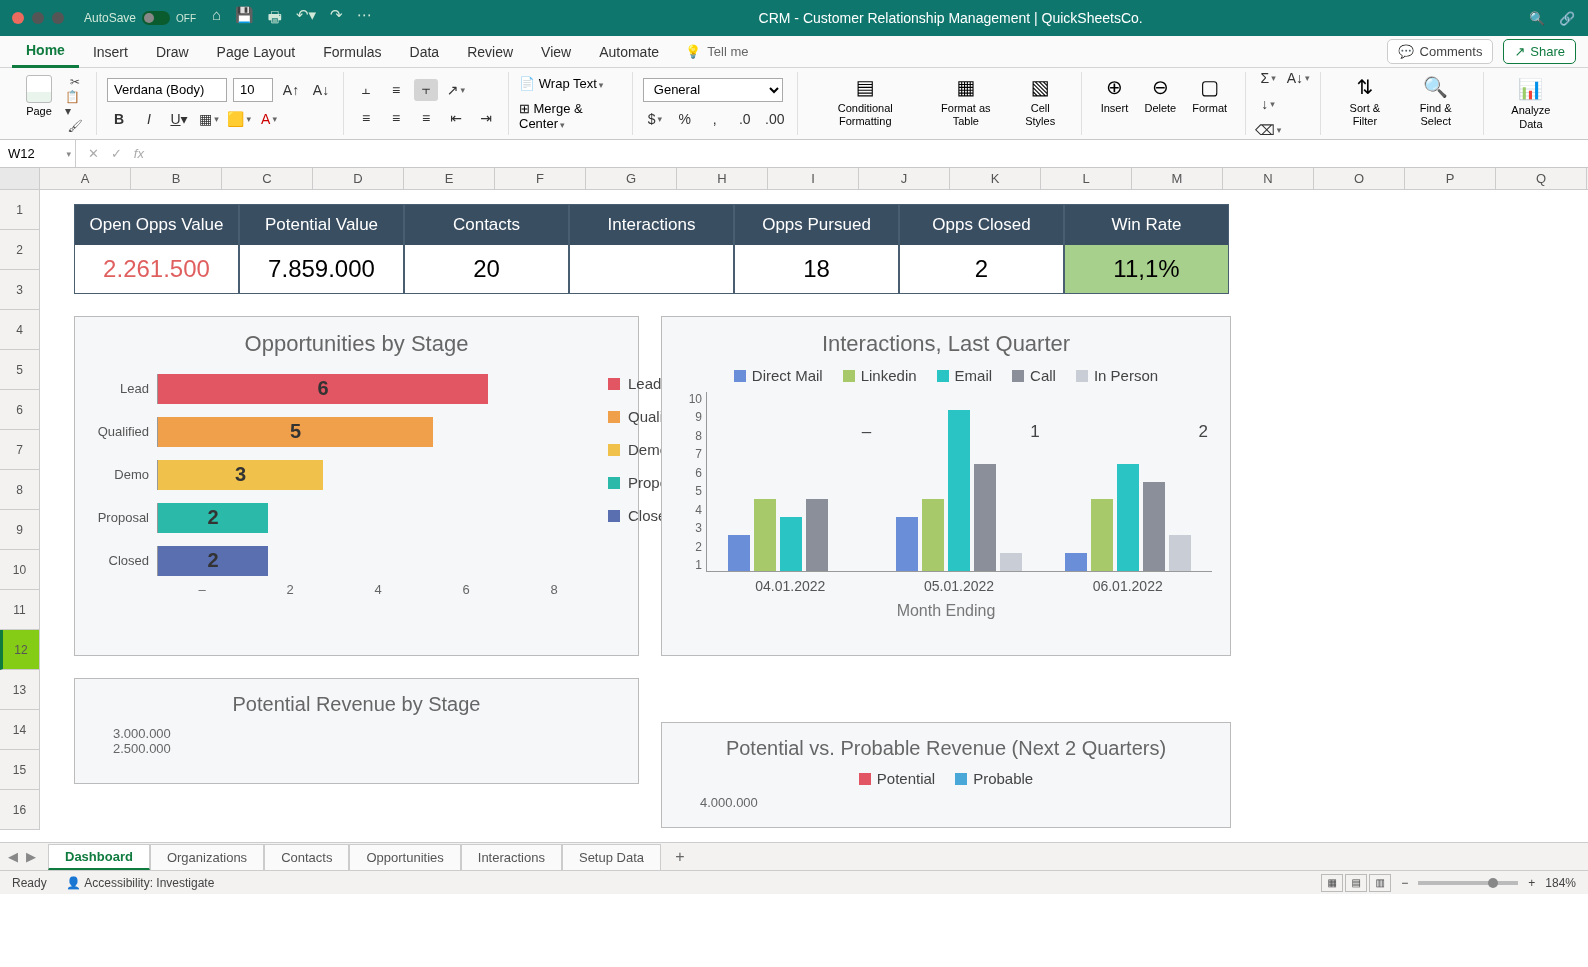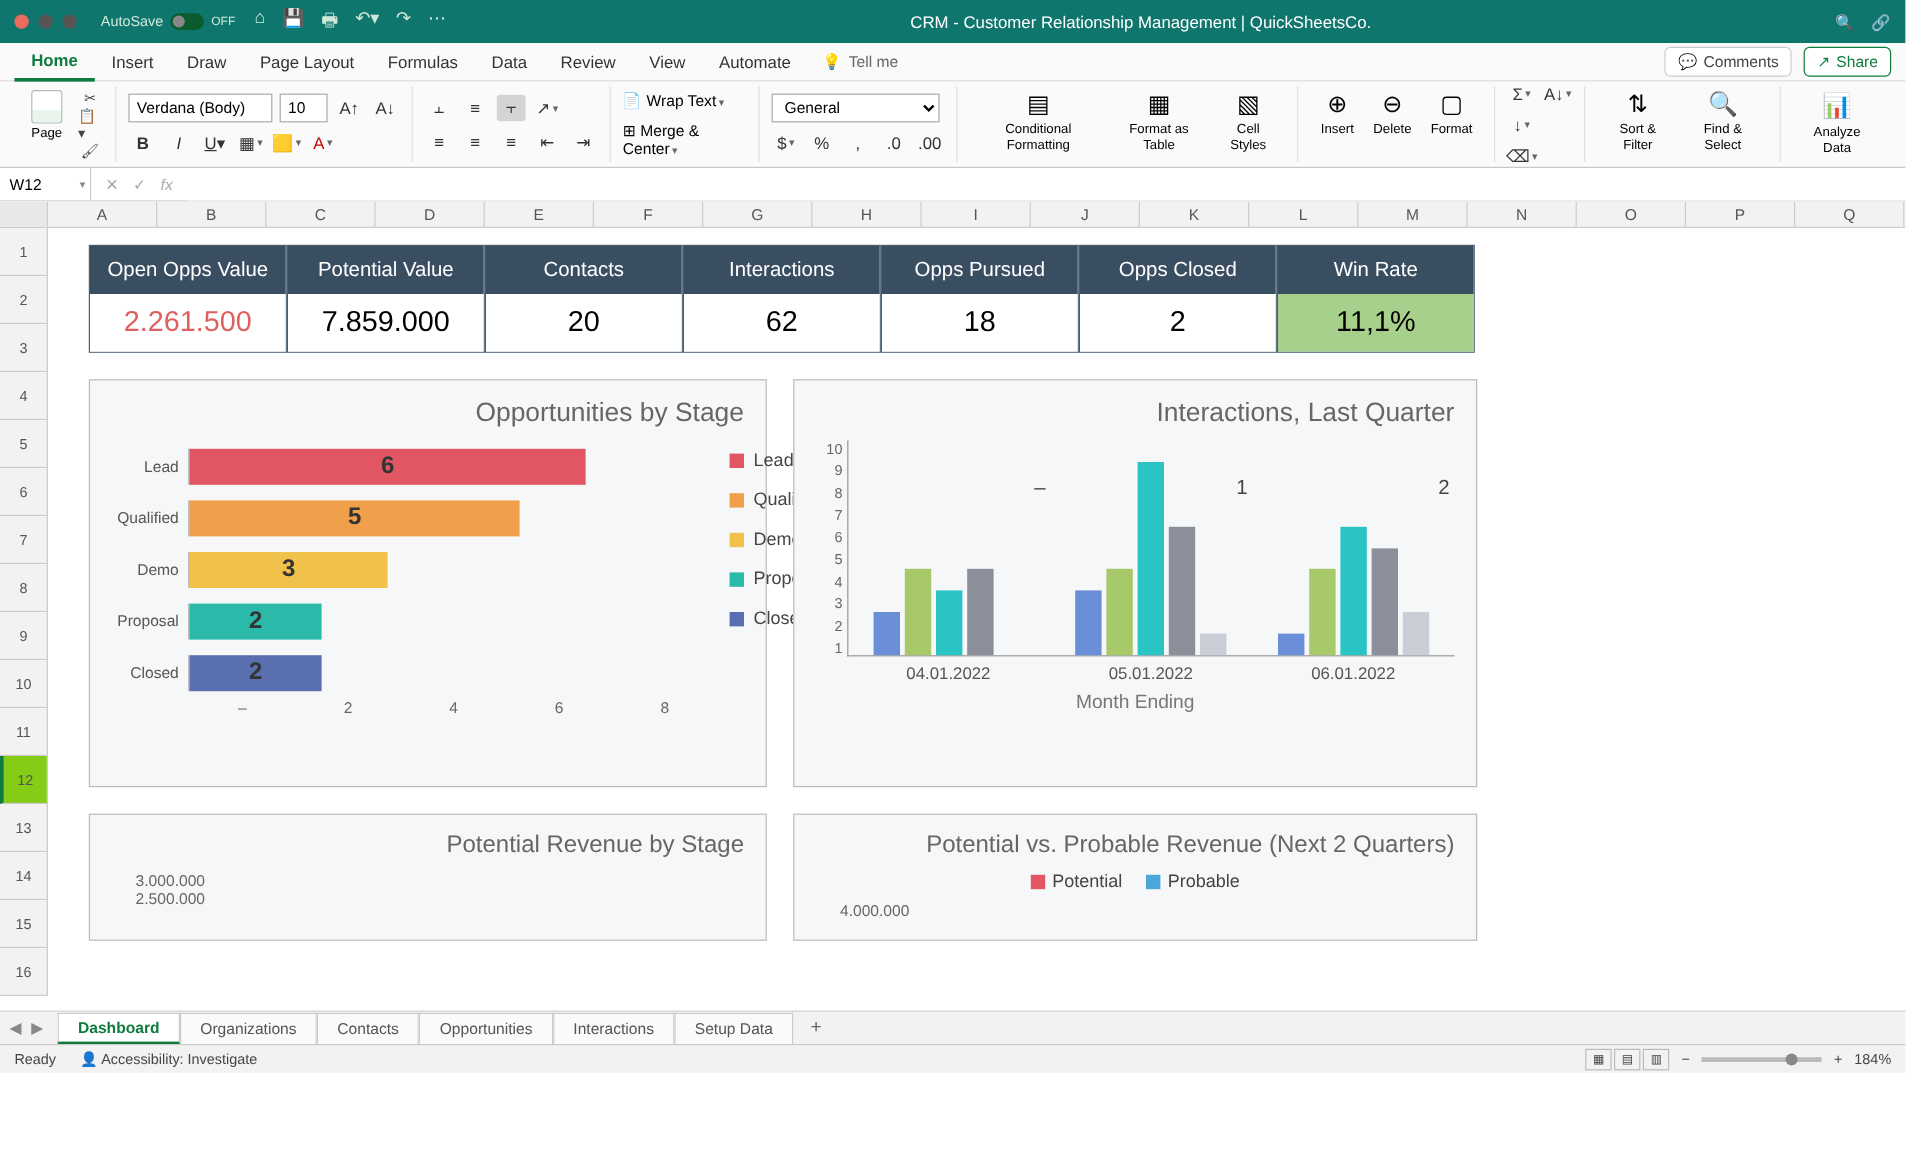--- a/index.html
+++ b/index.html
@@ -68,21 +68,21 @@
 .kpi:nth-child(2) { width: 165px; } .kpi:nth-child(3) { width: 165px; }
 .kpi:nth-child(4) { width: 165px; } .kpi:nth-child(5) { width: 165px; }
 .kpi:nth-child(6) { width: 165px; } .kpi:nth-child(7) { width: 165px; }
 .kpi:nth-child(7) .kpi-v { background: #a8d08d; }
 
 
 .chart-row { display: flex; gap: 22px; margin: 22px 0 0 34px; }
 .chart-panel { border: 1px solid #bbb; background: #f5f7f9; padding: 14px 18px 10px; }
 .chart-panel.left { width: 565px; height: 340px; }
 .chart-panel.right { width: 570px; height: 340px; }
-.chart-title { text-align: right; font-size: 22px; color: #666; margin-bottom: 10px; }
+.chart-title { text-align: center; font-size: 22px; color: #666; margin-bottom: 10px; }
 
 
 .hbar-wrap { display: flex; }
 .hbar-chart { flex: 1; position: relative; }
 .hbar-row { display: flex; align-items: center; height: 43px; }
 .hbar-label { width: 64px; text-align: right; font-size: 13px; color: #555; padding-right: 8px; }
 .hbar-track { flex: 1; position: relative; height: 30px; border-left: 1px solid #999; }
 .hbar-bar { height: 30px; display: flex; align-items: center; justify-content: center; font-weight: bold; font-size: 20px; color: #333; }
 .hbar-axis { display: flex; margin-left: 64px; border-left: 1px solid transparent; font-size: 13px; color: #666; }
 .hbar-axis span { flex: 0 0 88px; text-align: center; }
@@ -99,21 +99,21 @@
 .ggroup { flex: 1; display: flex; align-items: flex-end; justify-content: center; gap: 4px; position: relative; }
 .gbar { width: 22px; }
 .gval-label { position: absolute; font-size: 17px; color: #444; top: 30px; right: 4px; }
 .gx-axis { display: flex; margin-left: 26px; }
 .gx-axis span { flex: 1; text-align: center; font-size: 14px; color: #555; padding-top: 6px; }
 .gx-title { text-align: center; color: #777; font-size: 16px; margin-top: 8px; }
 
 
 .chart-row2 { display: flex; gap: 22px; margin: 22px 0 0 34px; }
 .chart-panel2 { border: 1px solid #bbb; background: #f5f7f9; padding: 14px 18px 4px; height: 106px; overflow: hidden; }
-.chart-panel2.left { width: 565px; } .chart-panel2.right { width: 570px; }
+.chart-panel2.left { width: 565px; } .chart-panel2.right { width: 570px; margin-top: 44px; }
 
 
 .sheet-bar { height: 28px; background: #f3f2f1; border-top: 1px solid #ccc; display: flex; align-items: center; padding: 0 8px; }
 .sheet-nav { display: flex; gap: 8px; color: #888; margin-right: 12px; }
 .sheet-tab { padding: 0 16px; height: 26px; display: flex; align-items: center; border: 1px solid #ccc; border-bottom: none; background: #fafafa; font-size: 13px; cursor: pointer; color: #555; }
 .sheet-tab.active { background: #fff; font-weight: 600; color: #0f7b3f; border-bottom: 2px solid #0f7b3f; }
 .add-sheet { width: 26px; text-align: center; cursor: pointer; color: #666; font-size: 16px; margin-left: 6px; }
 
 
 .status-bar { height: 24px; background: #f3f2f1; border-top: 1px solid #ccc; display: flex; align-items: center; padding: 0 12px; font-size: 12px; color: #444; }
@@ -366,21 +366,20 @@
         <div class="kpi">
           <div class="kpi-h">Potential Value</div>
           <div class="kpi-v">7.859.000</div>
         </div>
         <div class="kpi">
           <div class="kpi-h">Contacts</div>
           <div class="kpi-v">20</div>
         </div>
         <div class="kpi">
           <div class="kpi-h">Interactions</div>
-          <div class="kpi-v">62</div>
         </div>
         <div class="kpi">
           <div class="kpi-h">Opps Pursued</div>
           <div class="kpi-v">18</div>
         </div>
         <div class="kpi">
           <div class="kpi-h">Opps Closed</div>
           <div class="kpi-v">2</div>
         </div>
         <div class="kpi">
@@ -451,20 +450,42 @@
               </div>
               <div class="hlegend-item">
                 <div class="swatch" style="background:#5a6fb0"></div>
                 <span>Closed</span>
               </div>
             </div>
         </div>
       </div>
       <div class="chart-panel right">
         <div class="chart-title">Interactions, Last Quarter</div>
+        <div class="glegend" id="glegend">
+            <div class="glegend-item">
+              <div class="swatch" style="background:#6a8fd8"></div>
+              <span>Direct Mail</span>
+            </div>
+            <div class="glegend-item">
+              <div class="swatch" style="background:#a8c96a"></div>
+              <span>Linkedin</span>
+            </div>
+            <div class="glegend-item">
+              <div class="swatch" style="background:#2bc4c4"></div>
+              <span>Email</span>
+            </div>
+            <div class="glegend-item">
+              <div class="swatch" style="background:#8a8f9a"></div>
+              <span>Call</span>
+            </div>
+            <div class="glegend-item">
+              <div class="swatch" style="background:#c8cdd6"></div>
+              <span>In Person</span>
+            </div>
+          </div>
         <div class="gbars-wrap">
           <div class="gy-axis" id="gyaxis">
               <div>10</div>
               <div>9</div>
               <div>8</div>
               <div>7</div>
               <div>6</div>
               <div>5</div>
               <div>4</div>
               <div>3</div>

